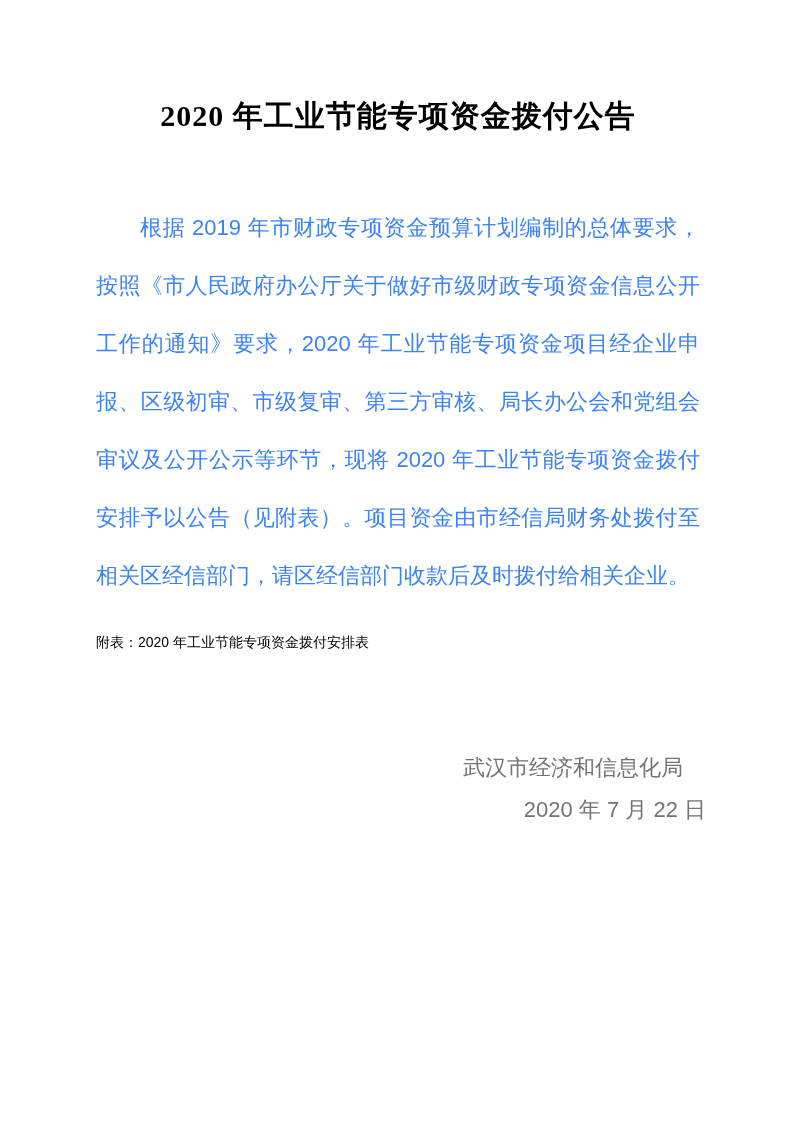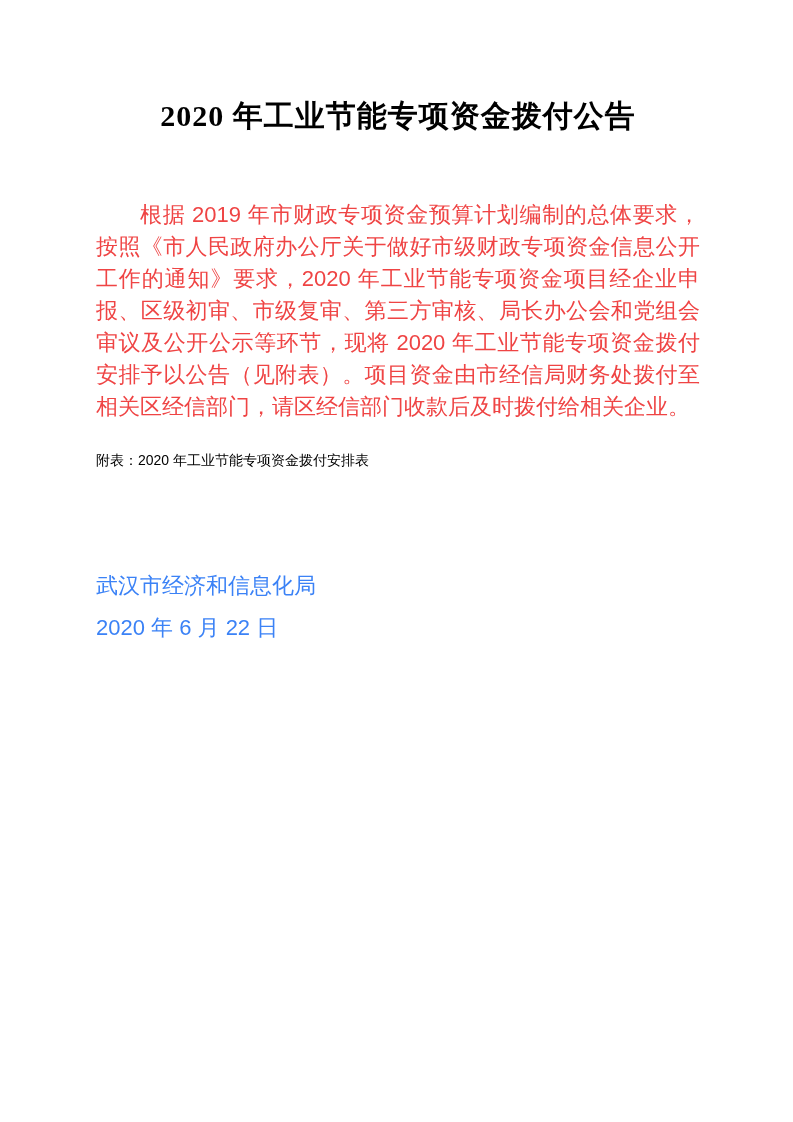--- a/index.html
+++ b/index.html
@@ -24,39 +24,39 @@
     font-weight: bold;
     font-size: 30px;
     line-height: 36px;
     letter-spacing: 1px;
     text-align: center;
     margin: 0 0 65px 0;
     color: #000000;
   }
   .doc-body {
     font-size: 22px;
-    line-height: 32px;
+    line-height: 58px;
     text-align: justify;
     text-justify: inter-ideograph;
     text-indent: 2em;
     margin: 0;
-    color: #ef4444;
+    color: #3b82f6;
   }
   .doc-attachment {
     font-size: 14px;
     line-height: 42px;
     margin: 16px 0 0 0;
     color: #000000;
   }
   .doc-signature {
     margin-top: 84px;
     font-size: 22px;
     line-height: 42px;
-    text-align: left;
-    color: #3b82f6;
+    text-align: right;
+    color: #737373;
   }
   .signature-issuer {
     margin-right: 17px;
   }
   .signature-date {
     margin-right: -6px;
   }
 </style>
 </head>
 <body>
@@ -64,16 +64,16 @@
 <div class="page">
 
   <h1 class="doc-title">2020 年工业节能专项资金拨付公告</h1>
 
   <p class="doc-body">根据 2019 年市财政专项资金预算计划编制的总体要求，按照《市人民政府办公厅关于做好市级财政专项资金信息公开工作的通知》要求，2020 年工业节能专项资金项目经企业申报、区级初审、市级复审、第三方审核、局长办公会和党组会审议及公开公示等环节，现将 2020 年工业节能专项资金拨付安排予以公告（见附表）。项目资金由市经信局财务处拨付至相关区经信部门，请区经信部门收款后及时拨付给相关企业。</p>
 
   <p class="doc-attachment">附表：2020 年工业节能专项资金拨付安排表</p>
 
   <div class="doc-signature">
     <div class="signature-issuer">武汉市经济和信息化局</div>
-    <div class="signature-date">2020 年 6 月 22 日</div>
+    <div class="signature-date">2020 年 7 月 22 日</div>
   </div>
 
 </div>
 
 </body></html>

